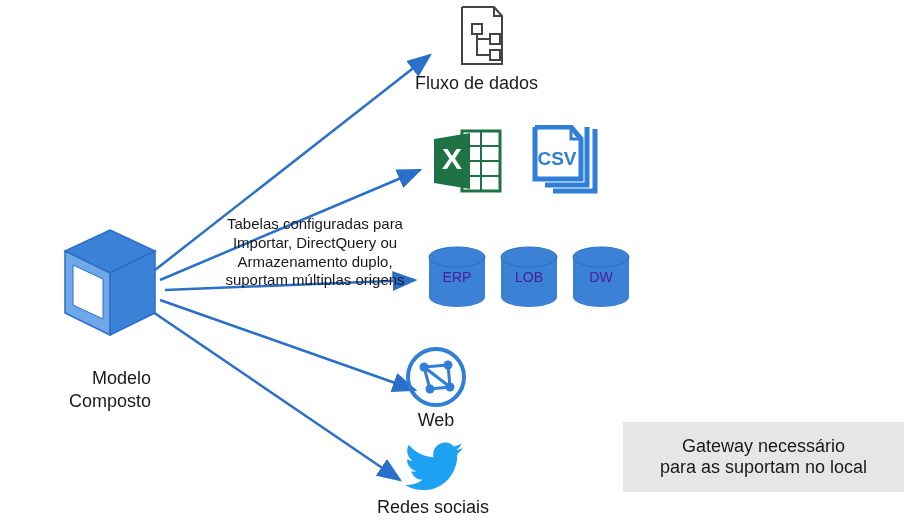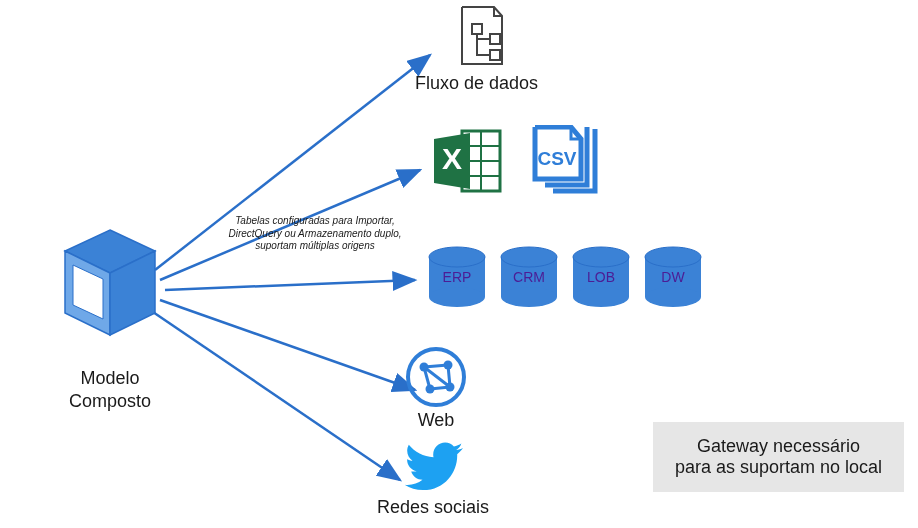--- a/index.html
+++ b/index.html
@@ -1,21 +1,21 @@
 <!DOCTYPE html>
 <html><head>
   <meta charset="utf-8">
   <style>
     * { margin: 0; padding: 0; box-sizing: border-box; }
     body { width: 918px; height: 528px; position: relative; font-family: "Segoe UI", Arial, sans-serif; background: #fff; color: #1a1a1a; }
     .canvas { position: absolute; inset: 0; }
     .node { position: absolute; display: flex; flex-direction: column; align-items: center; }
-    .label { font-size: 18px; text-align: center; line-height: 1.25; }
-    .mid-label { position: absolute; font-size: 10px; text-align: center; line-height: 1.25; width: 180px; font-style: italic; }
-    .note-box { position: absolute; background: #e6e6e6; padding: 14px 22px; text-align: center; font-size: 18px; }
+    .label { font-size: 18px; text-align: right; line-height: 1.25; }
+    .mid-label { position: absolute; font-size: 15px; text-align: center; line-height: 1.25; width: 180px; }
+    .note-box { position: absolute; background: #e6e6e6; padding: 14px 37px; text-align: center; font-size: 18px; }
     svg.arrows { position: absolute; inset: 0; }
     .db-row { display: flex; gap: 8px; }
     .db { position: relative; width: 64px; height: 64px; }
     .db-label { position: absolute; inset: 0; display: flex; align-items: center; justify-content: center; color: #4c1d95; font-size: 14px; }
   </style>
 </head>
 <body>
 
 <div class="canvas">
 
@@ -88,29 +88,20 @@
         </svg>
         <div class="db-label">ERP</div>
       </div>
       <div class="db">
         <svg width="64" height="64" viewBox="0 0 64 64">
           <ellipse cx="32" cy="12" rx="28" ry="10" fill="#3b82d6"></ellipse>
           <rect x="4" y="12" width="56" height="40" fill="#3b82d6"></rect>
           <ellipse cx="32" cy="52" rx="28" ry="10" fill="#3b82d6"></ellipse>
           <ellipse cx="32" cy="12" rx="28" ry="10" fill="none" stroke="#2a6fc9" stroke-width="1"></ellipse>
         </svg>
-        <div class="db-label">CRM</div>
-      </div>
-      <div class="db">
-        <svg width="64" height="64" viewBox="0 0 64 64">
-          <ellipse cx="32" cy="12" rx="28" ry="10" fill="#3b82d6"></ellipse>
-          <rect x="4" y="12" width="56" height="40" fill="#3b82d6"></rect>
-          <ellipse cx="32" cy="52" rx="28" ry="10" fill="#3b82d6"></ellipse>
-          <ellipse cx="32" cy="12" rx="28" ry="10" fill="none" stroke="#2a6fc9" stroke-width="1"></ellipse>
-        </svg>
         <div class="db-label">LOB</div>
       </div>
       <div class="db">
         <svg width="64" height="64" viewBox="0 0 64 64">
           <ellipse cx="32" cy="12" rx="28" ry="10" fill="#3b82d6"></ellipse>
           <rect x="4" y="12" width="56" height="40" fill="#3b82d6"></rect>
           <ellipse cx="32" cy="52" rx="28" ry="10" fill="#3b82d6"></ellipse>
           <ellipse cx="32" cy="12" rx="28" ry="10" fill="none" stroke="#2a6fc9" stroke-width="1"></ellipse>
         </svg>
         <div class="db-label">DW</div>

